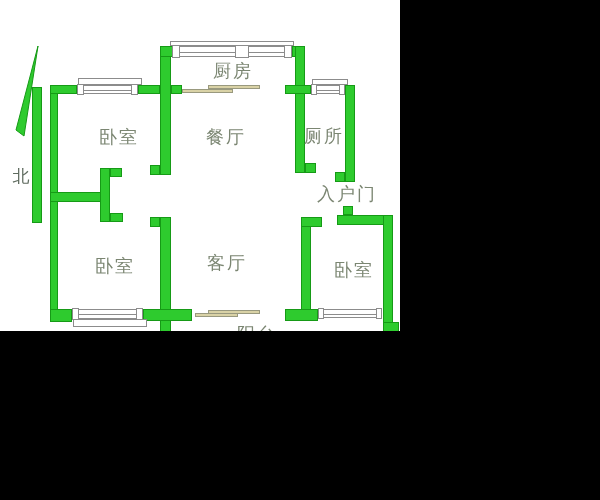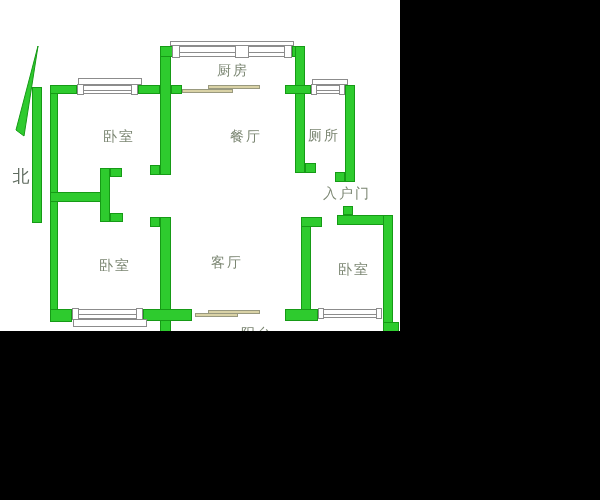--- a/index.html
+++ b/index.html
@@ -46,21 +46,21 @@
   .door{
     position:absolute;
     background:var(--door,#d9d2a6);
     border:1px solid #99997e;
     box-sizing:border-box;
   }
   .room-label{
     position:absolute;
     transform:translate(-50%,-50%);
     color:var(--label-text,#7b8672);
-    font-size:14px;
+    font-size:18px;
     letter-spacing:2px;
     white-space:nowrap;
   }
   .compass-label{
     position:absolute;
     transform:translate(-50%,-50%);
     color:var(--compass-text,#5f6b5f);
     font-size:17px;
   }
   .north-svg{position:absolute;left:10px;top:42px;}
@@ -147,21 +147,21 @@
     </div>
   <div class="tab" style="left:318px;top:308px;width:6px;height:11px;"></div>
   <div class="tab" style="left:376px;top:308px;width:6px;height:11px;"></div>
 
   <div class="door" style="left:208px;top:85px;width:52px;height:4px;"></div>
   <div class="door" style="left:182px;top:89px;width:51px;height:4px;"></div>
   <div class="door" style="left:208px;top:310px;width:52px;height:4px;"></div>
   <div class="door" style="left:195px;top:313px;width:43px;height:4px;"></div>
 
   <div class="room-label" style="left:119px;top:137px;">卧室</div>
-  <div class="room-label" style="left:226px;top:137px;margin-left:20px;">餐厅</div>
+  <div class="room-label" style="left:226px;top:137px;">餐厅</div>
   <div class="room-label" style="left:233px;top:71px;">厨房</div>
   <div class="room-label" style="left:324px;top:136px;">厕所</div>
   <div class="room-label" style="left:347px;top:194px;text-align:center;">入户门</div>
   <div class="room-label" style="left:115px;top:266px;">卧室</div>
   <div class="room-label" style="left:227px;top:263px;">客厅</div>
   <div class="room-label" style="left:354px;top:270px;">卧室</div>
   <div class="room-label" style="left:257px;top:334px;">阳台</div>
 
 </div>
 

